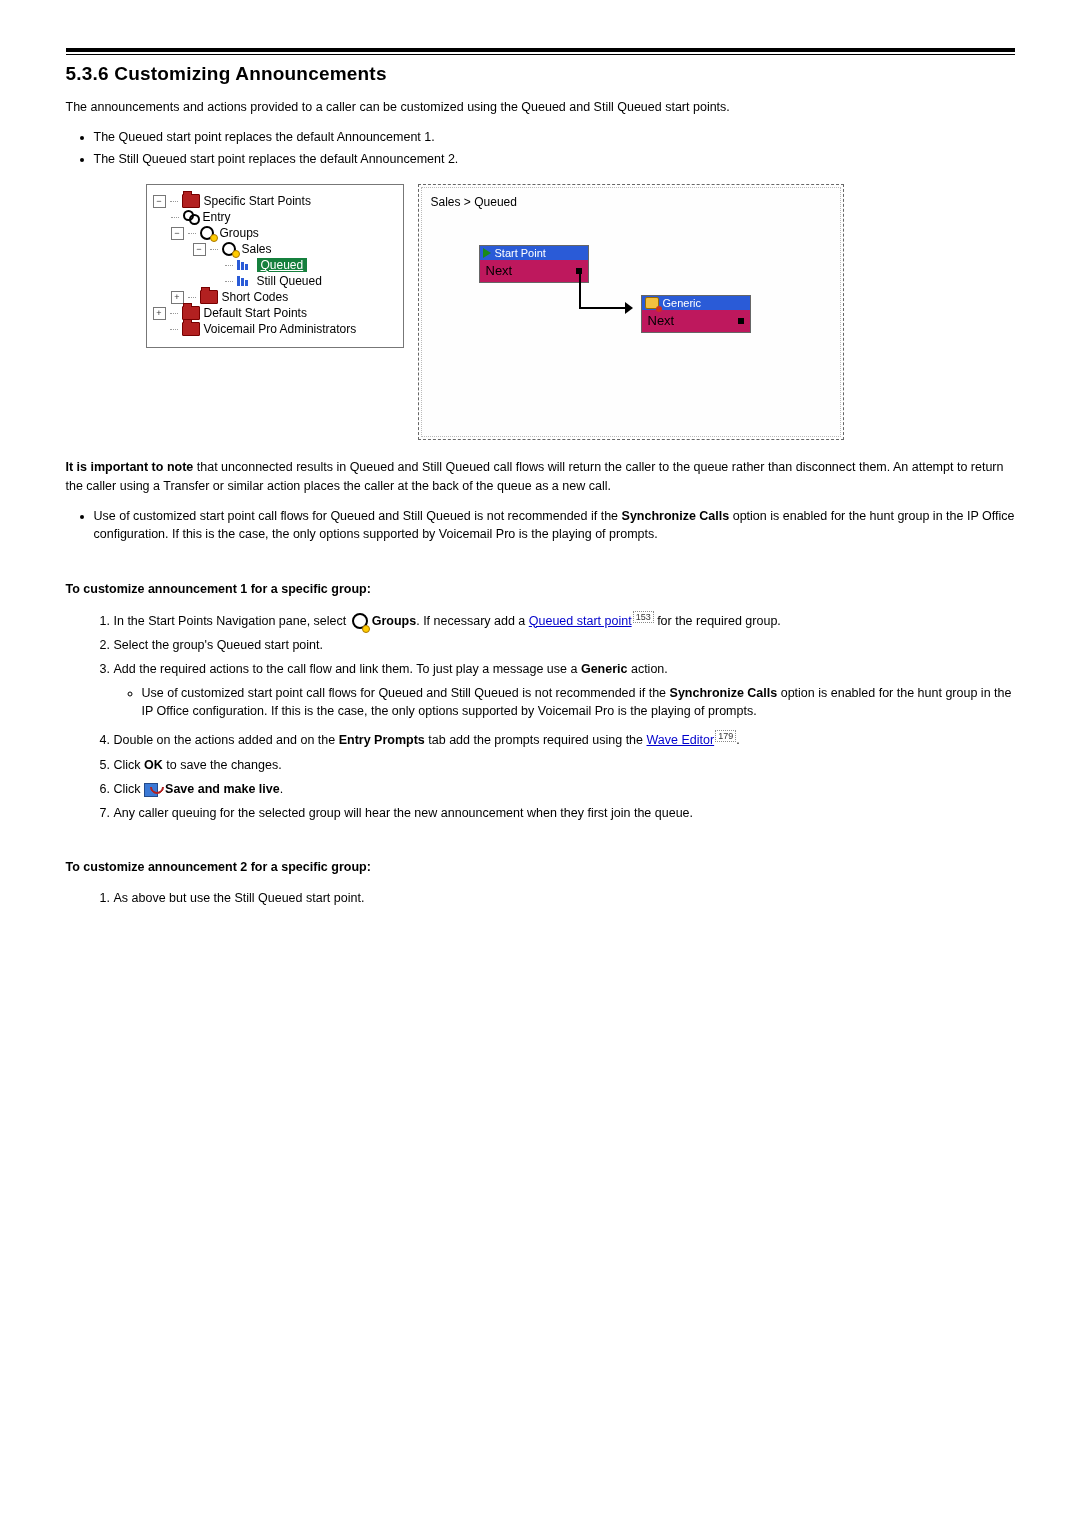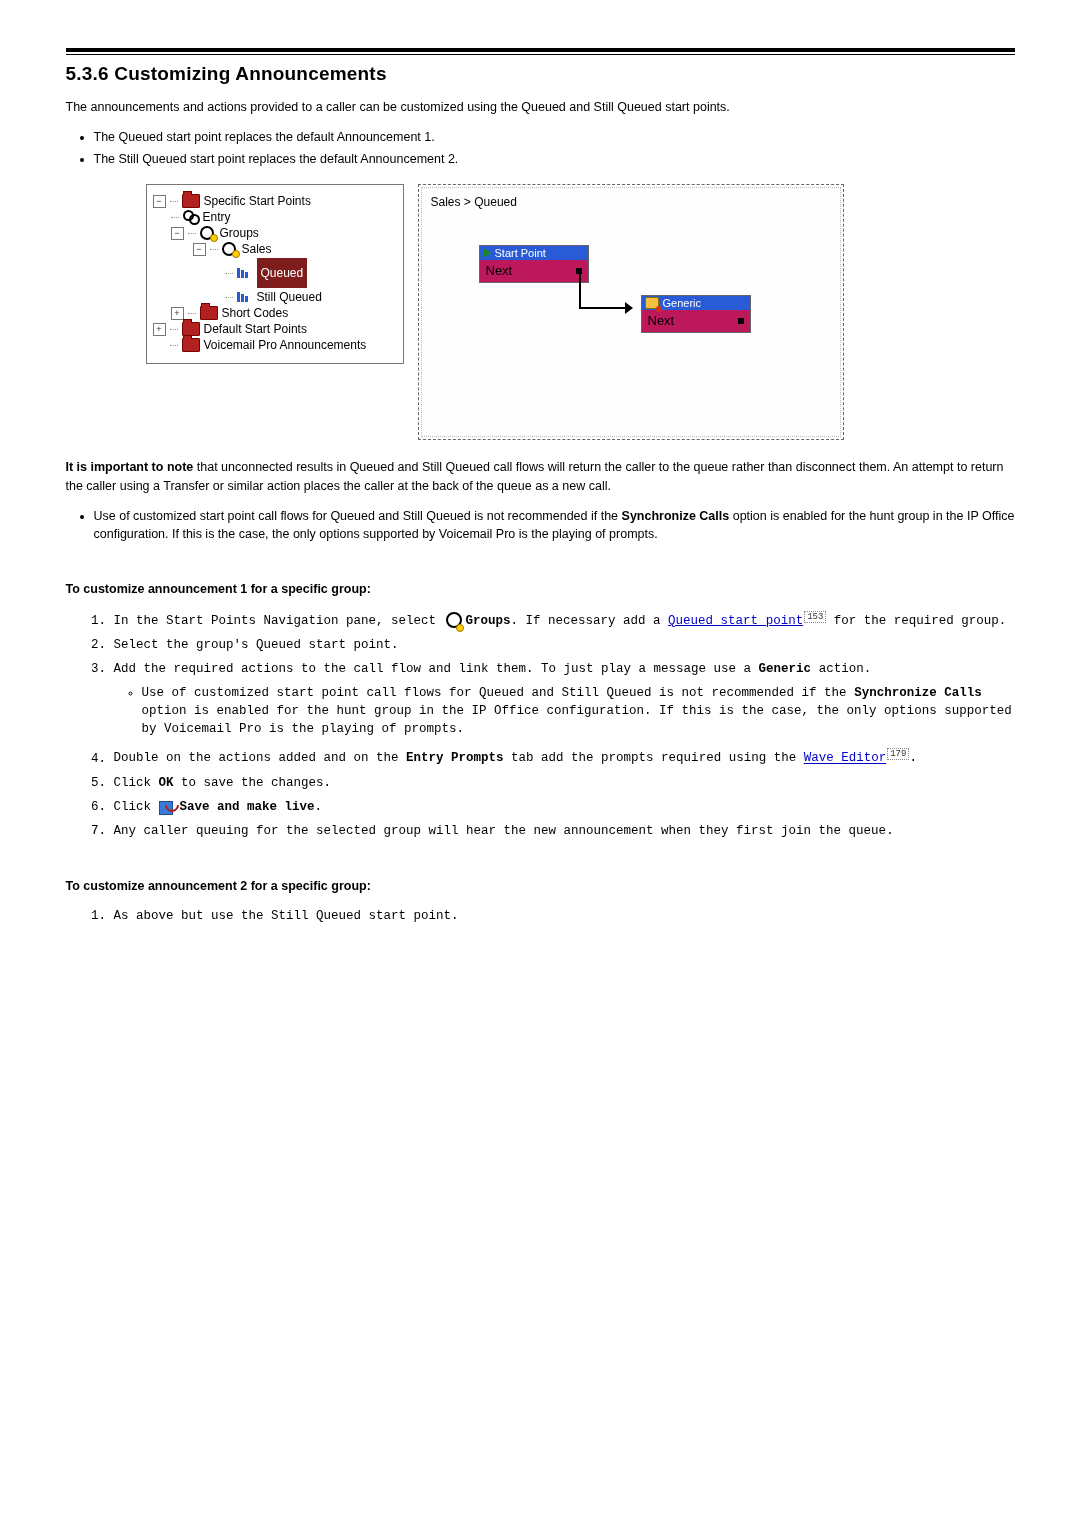--- a/index.html
+++ b/index.html
@@ -17,21 +17,21 @@
     padding: 40px 62px 28px 62px;
     box-sizing: border-box;
     position: relative;
   }
   .rule-thick { border-top: 4px solid #000; margin: 8px 0 2px 0; }
   .rule-thin { border-top: 1px solid #000; margin: 0 0 8px 0; }
   h2 { font-family: Arial, sans-serif; font-size: 19px; font-weight: bold; margin: 6px 0 6px 0; letter-spacing: 0.2px; }
   p, li { line-height: 1.45; }
   ul { margin: 4px 0 10px 28px; padding: 0; }
   ul li { margin: 4px 0; }
-  ol { margin: 0 0 10px 34px; padding: 0; font-family: Liberation Mono, monospace; }
+  ol { margin: 0 0 10px 34px; padding: 0; }
   ol li { margin: 6px 0; }
   .indent-wrap { margin: 6px 0 10px 14px; }
   .bold { font-weight: bold; }
   .link { color: #0000cc; text-decoration: underline; }
   .pageref {
     border: 1px dotted #888;
     font-size: 9px;
     padding: 0 2px;
     vertical-align: super;
     margin-left: 1px;
@@ -62,21 +62,21 @@
   .tree-indent3 { padding-left: 72px; }
   .expander {
     width: 11px; height: 11px;
     border: 1px solid #777;
     display: inline-flex; align-items: center; justify-content: center;
     font-size: 9px; line-height: 9px; color: #333;
     background: #fff;
   }
   .dotline { flex: 0 0 8px; border-bottom: 1px dotted #999; height: 1px; }
   .tree-selected {
-    background: #7f1d1d; color: #fff; padding: 8px 4px;
+    background: #15803d; color: #fff; padding: 0 4px; text-decoration: underline;
   }
   .folder-red {
     width: 16px; height: 12px;
     background: #b22020; border: 1px solid #700;
     border-radius: 1px;
   }
   .folder-red::before {
     content: ""; display:block; width:7px; height:3px; background:#b22020; border:1px solid #700; border-bottom:none; margin-top:-4px; margin-left:0;
   }
   .users-icon {
@@ -254,21 +254,21 @@
       <div class="tree-row">
         <span class="expander">+</span>
         <span class="dotline"></span>
         <span class="folder-red"></span>
         <span>Default Start Points</span>
       </div>
       <div class="tree-row">
         <span style="width:13px"></span>
         <span class="dotline"></span>
         <span class="folder-red"></span>
-        <span>Voicemail Pro Announcements</span>
+        <span>Voicemail Pro Administrators</span>
       </div>
     </div>
 
     <div class="flow-panel">
       <div class="breadcrumb">Sales &gt; Queued</div>
 
       <div class="flow-node node-startpoint">
         <div class="header">
           <span class="play-triangle"></span>
           <span>Start Point</span>

